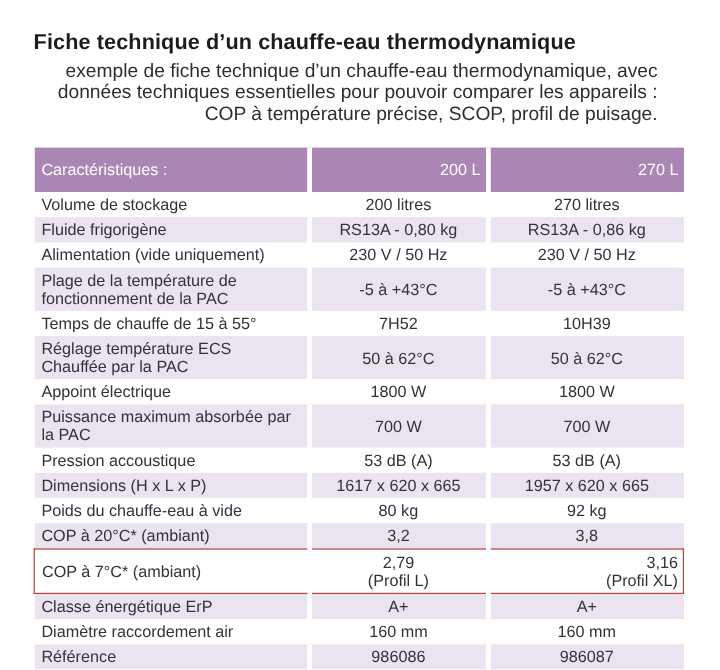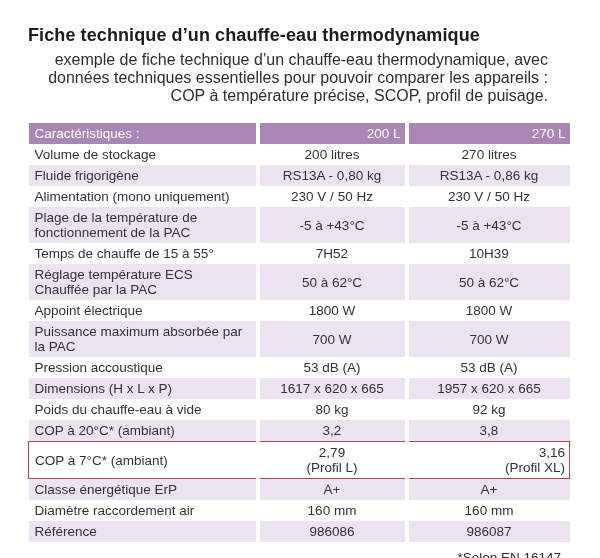--- a/index.html
+++ b/index.html
@@ -36,21 +36,21 @@
     border-collapse: collapse;
     font-size: 13.5px;
   }
   col.c-label { width: 229px; }
   col.c-200  { width: 149px; }
   col.c-270  { width: 163px; }
   thead th {
     background: #a986b4;
     color: #ffffff;
     font-weight: normal;
-    height: 21px;
+    height: 37px;
     padding: 2px 4px;
   }
   thead th.lbl { text-align: left; padding-left: 6px; }
   thead th.val { text-align: right; }
   tbody td {
     padding: 3px 4px;
     line-height: 15px;
     vertical-align: middle;
   }
   tbody td.lbl { text-align: left; padding-left: 6px; padding-right: 10px; }
@@ -98,21 +98,21 @@
         <td class="lbl">Volume de stockage</td>
         <td class="val">200 litres</td>
         <td class="val">270 litres</td>
       </tr>
       <tr>
         <td class="lbl">Fluide frigorigène</td>
         <td class="val">RS13A - 0,80 kg</td>
         <td class="val">RS13A - 0,86 kg</td>
       </tr>
       <tr>
-        <td class="lbl">Alimentation (mono uniquement)</td>
+        <td class="lbl">Alimentation (vide uniquement)</td>
         <td class="val">230 V / 50 Hz</td>
         <td class="val">230 V / 50 Hz</td>
       </tr>
       <tr>
         <td class="lbl">Plage de la température de fonctionnement de la PAC</td>
         <td class="val">-5 à +43°C</td>
         <td class="val">-5 à +43°C</td>
       </tr>
       <tr>
         <td class="lbl">Temps de chauffe de 15 à 55°</td>

